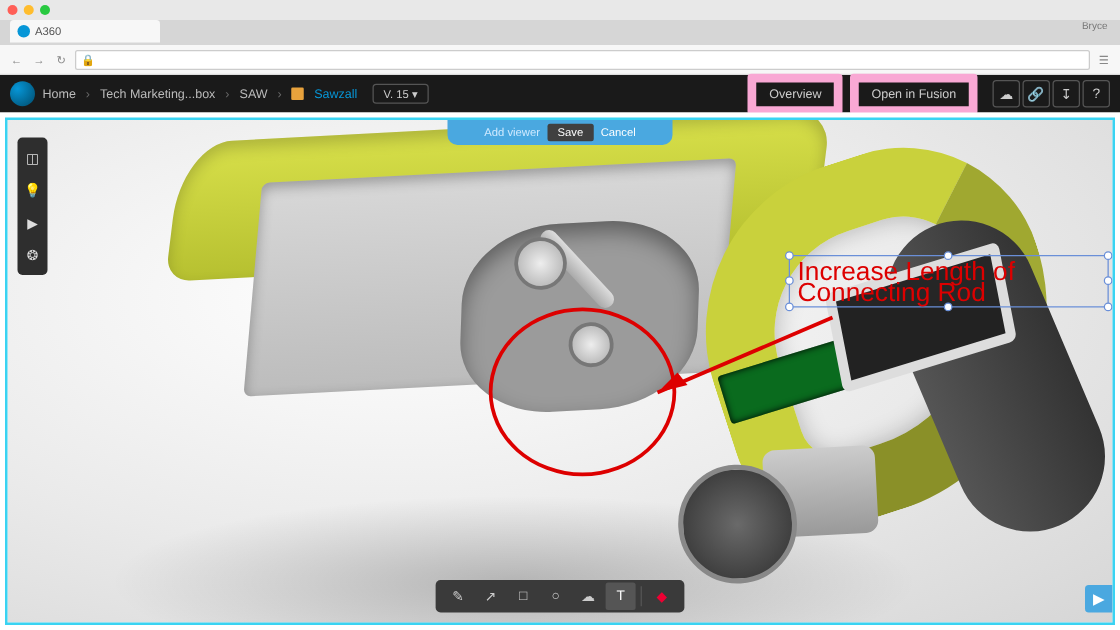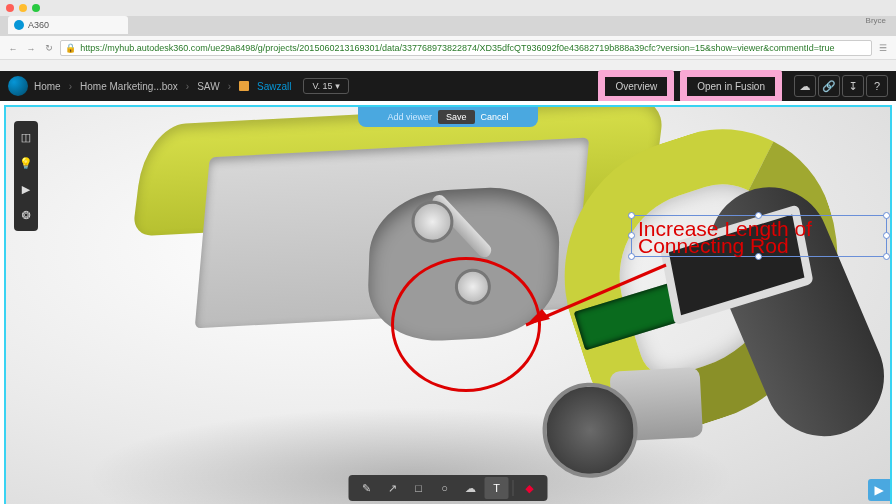--- a/index.html
+++ b/index.html
@@ -19,21 +19,21 @@
   .tab-user { position: absolute; right: 10px; font-size: 8px; color: #777; }
 
   
   .url-bar { height: 24px; background: #f7f7f7; display: flex; align-items: center; padding: 0 6px; gap: 4px; font-size: 9px; color: #555; border-bottom: 1px solid #ddd; }
   .nav-arrow { width: 14px; text-align: center; color: #888; }
   .url-field { flex: 1; height: 16px; background: #fff; border: 1px solid #ccc; border-radius: 2px; display: flex; align-items: center; padding: 0 4px; gap: 4px; overflow: hidden; white-space: nowrap; }
   .lock { color: #0a8a0a; font-size: 9px; }
   .menu-icon { width: 14px; color: #888; text-align: center; }
 
   
-  .a360-header { height: 30px; background: #1a1a1a; display: flex; align-items: center; padding: 0 8px; color: #bbb; font-size: 10px; gap: 6px; margin-top: 11px; }
+  .a360-header { height: 30px; background: #1a1a1a; display: flex; align-items: center; padding: 0 8px; color: #bbb; font-size: 10px; gap: 6px; }
   .a360-logo { width: 20px; height: 20px; background: radial-gradient(circle at 30% 30%, #0696d7, #004b6b); border-radius: 50%; }
   .bc-sep { color: #666; margin: 0 2px; }
   .bc-link { color: #bbb; }
   .bc-folder { width: 10px; height: 10px; display: inline-block; background: #e8a23c; border-radius: 1px; vertical-align: middle; margin-right: 2px; }
   .bc-current { color: #0696d7; }
   .version-dd { border: 1px solid #555; border-radius: 3px; padding: 2px 8px; margin-left: 6px; color: #ccc; font-size: 9px; }
   .hdr-spacer { flex: 1; }
   .hdr-btn { border: 7px solid #f9a8d4; border-radius: 3px; padding: 4px 10px; color: #ccc; font-size: 10px; }
   .hdr-icons { display: flex; gap: 2px; margin-left: 6px; }
   .hdr-icon { width: 22px; height: 22px; border: 1px solid #555; border-radius: 3px; display: flex; align-items: center; justify-content: center; color: #ccc; font-size: 11px; }
@@ -108,30 +108,29 @@
   </div>
   <span class="tab-user">Bryce</span>
 </div>
 
 <div class="url-bar">
   <span class="nav-arrow">←</span>
   <span class="nav-arrow">→</span>
   <span class="nav-arrow">↻</span>
   <div class="url-field">
     <span class="lock">🔒</span>
-    <span style="color:#2a7a2a;">https://myhub.autodesk360.com/ue29a8498/g/projects/2015060213169301/data/337768973822874/XD35dfcQT936092f0e43682719b888a39cfc?version=15&amp;show=viewer&amp;commentId=true</span>
   </div>
   <span class="menu-icon">☰</span>
 </div>
 
 <div class="a360-header">
   <div class="a360-logo"></div>
   <span class="bc-link">Home</span>
   <span class="bc-sep">›</span>
-  <span class="bc-link">Home Marketing...box</span>
+  <span class="bc-link">Tech Marketing...box</span>
   <span class="bc-sep">›</span>
   <span class="bc-link">SAW</span>
   <span class="bc-sep">›</span>
   <span class="bc-folder"></span>
   <span class="bc-current">Sawzall</span>
   <span class="version-dd"><span>V. 15</span> ▾</span>
   <div class="hdr-spacer"></div>
   <span class="hdr-btn">Overview</span>
   <span class="hdr-btn">Open in Fusion</span>
   <div class="hdr-icons">

